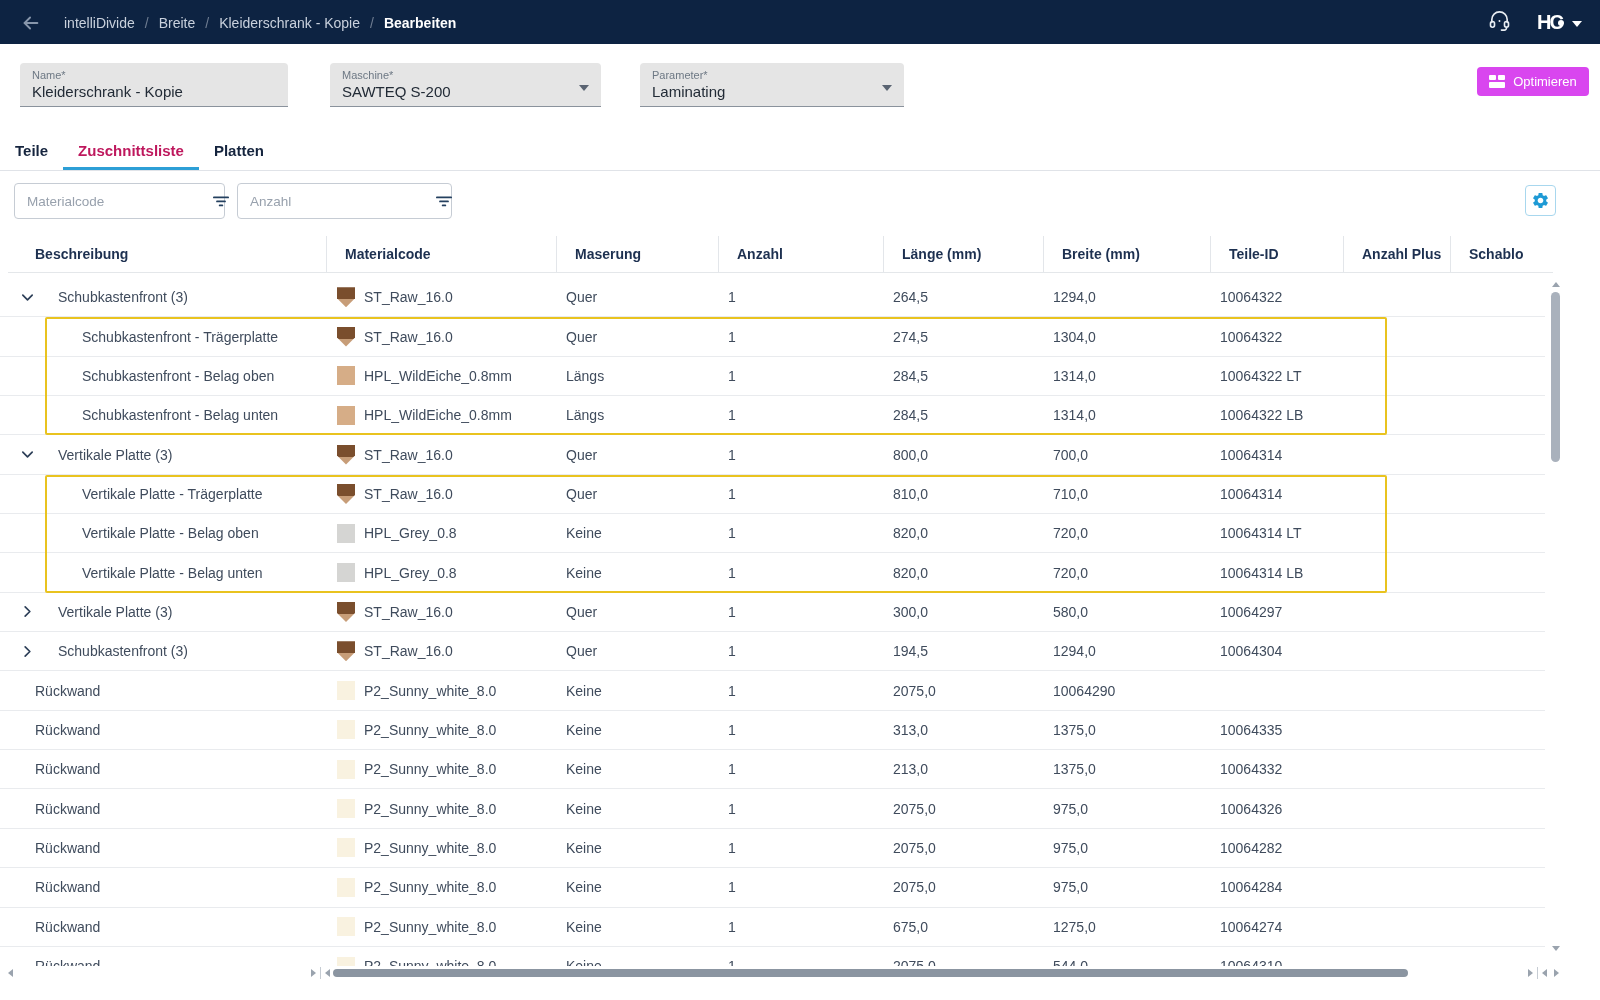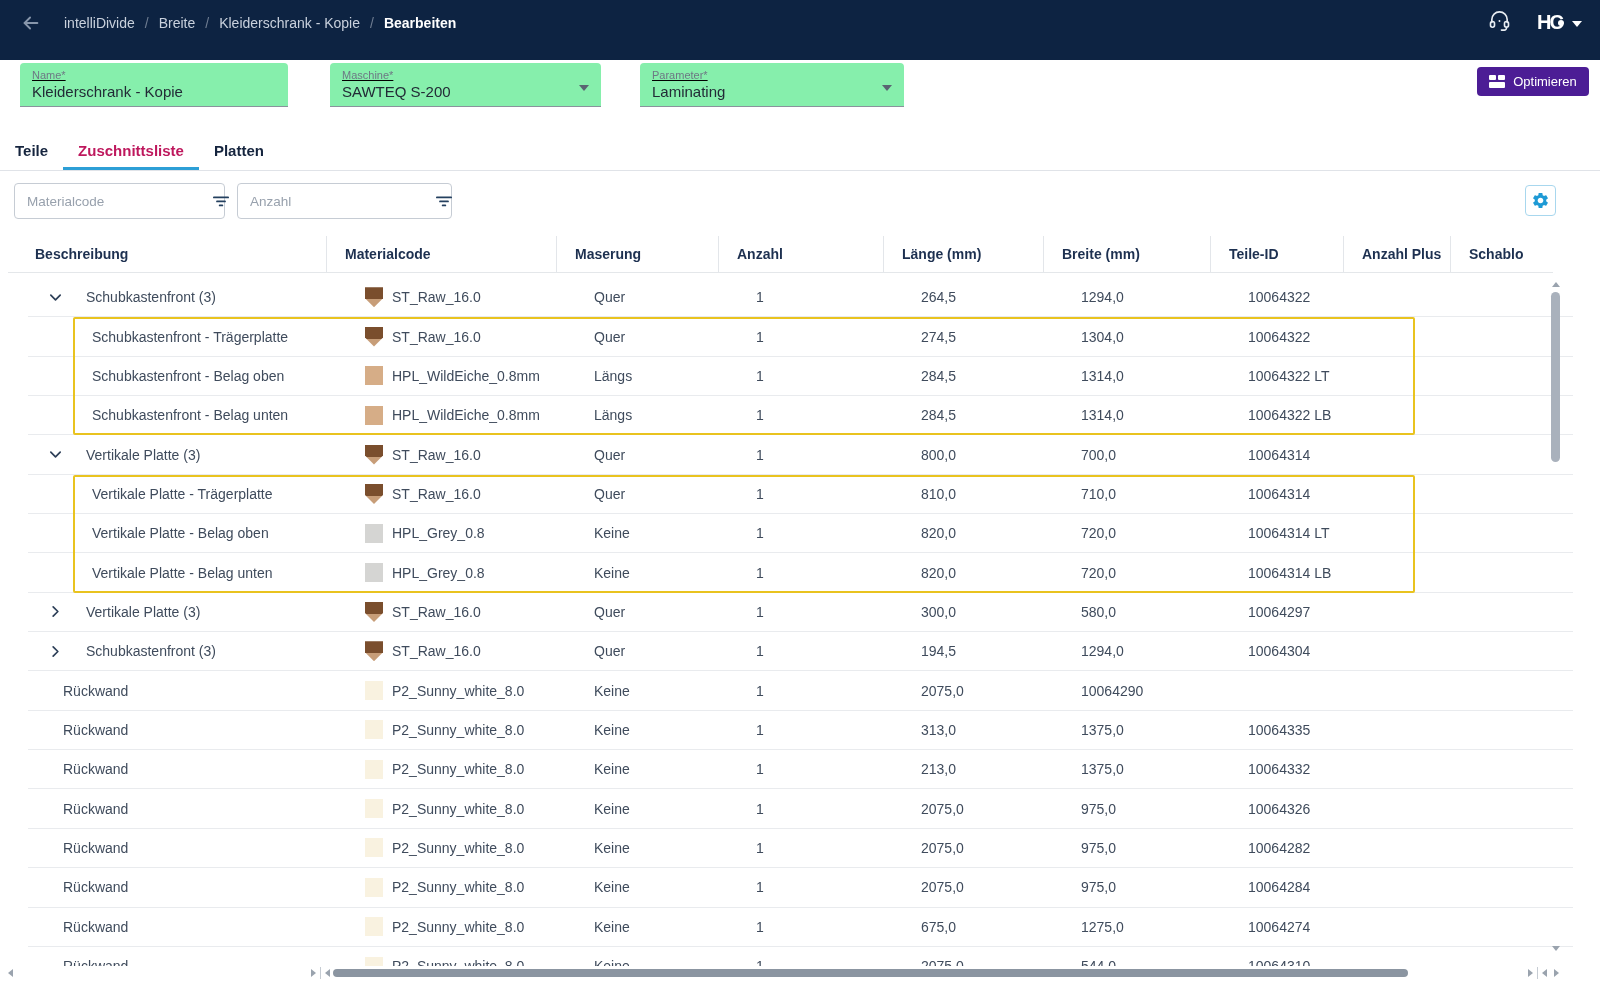--- a/index.html
+++ b/index.html
@@ -1,48 +1,48 @@
 <!DOCTYPE html>
 <html><head>
 <meta charset="utf-8">
 <style>
   * { margin:0; padding:0; box-sizing:border-box; }
   html,body { width:1600px; height:1000px; overflow:hidden; background:#fff;
     font-family:"Liberation Sans", sans-serif; }
 
   
-  .topbar { position:absolute; top:0; left:0; width:1600px; height:60px;
+  .topbar { position:absolute; top:0; left:0; width:1600px; height:44px;
     background:#0d2342; display:flex; align-items:center; }
   .back-btn { position:absolute; left:20px; top:12px; width:22px; height:22px; cursor:pointer; }
   .breadcrumb { position:absolute; left:64px; top:0; height:45px; display:flex; align-items:center;
     font-size:14px; color:#c9d1dd; }
   .bc-item { cursor:pointer; }
   .bc-sep { margin:0 10px; color:#6f7d92; }
   .bc-bold { color:#ffffff; font-weight:bold; }
   .topbar-right { position:absolute; right:0; top:0; height:45px; display:flex; align-items:center; }
   .support-icon { margin-right:26px; }
   .logo { display:flex; align-items:center; color:#fff; font-weight:800; font-size:20px;
     letter-spacing:-1px; }
   .logo-c { position:relative; margin-left:-1px; }
   .logo-dot { position:absolute; width:6px; height:6px; border-radius:50%; background:#fff;
     right:-1px; top:9px; }
   .logo-caret { width:0; height:0; border-left:5px solid transparent; border-right:5px solid transparent;
     border-top:6px solid #fff; margin:2px 18px 0 9px; }
 
   
-  .field { position:absolute; top:63px; height:44px; background:#86efac;
-    border-bottom:1px solid #8a929c; border-radius:4px 4px 0 0; padding:6px 12px 0 12px;text-decoration:underline; }
+  .field { position:absolute; top:63px; height:44px; background:#e5e5e5;
+    border-bottom:1px solid #8a929c; border-radius:4px 4px 0 0; padding:6px 12px 0 12px; }
   .field-label { font-size:11px; color:#6d7884; display:block; }
   .field input { border:none; outline:none; background:transparent; width:100%;
     font-size:15px; color:#222b36; font-family:"Liberation Sans", sans-serif; padding:2px 0 0 0; }
   .select-caret { position:absolute; right:12px; top:22px; width:0; height:0;
     border-left:5px solid transparent; border-right:5px solid transparent;
     border-top:6px solid #5a6472; }
   .optimize-btn { position:absolute; left:1477px; top:67px; width:112px; height:29px;
-    background:#4c1d95; border:none; border-radius:4px; color:#fff; font-size:13px;
+    background:#d946ef; border:none; border-radius:4px; color:#fff; font-size:13px;
     display:flex; align-items:center; justify-content:center; gap:8px; cursor:pointer;
     font-family:"Liberation Sans", sans-serif; }
 
   
   .tabs { position:absolute; top:134px; left:0; width:1600px; height:37px;
     border-bottom:1px solid #e0e3e8; display:flex; }
   .tab { padding:0 15px; display:flex; align-items:center; font-size:15px; font-weight:bold;
     color:#15243e; cursor:pointer; border-bottom:3px solid transparent; }
   .tab.active { color:#be185d; border-bottom-color:#2d9fd6; }
 
@@ -58,28 +58,28 @@
     align-items:center; justify-content:center; cursor:pointer; }
 
   
   .thead { position:absolute; top:236px; left:8px; width:1545px; height:37px;
     display:grid; grid-template-columns:318px 230px 162px 165px 160px 167px 133px 107px 103px;
     border-bottom:1px solid #e4e7ea; }
   .hcell { display:flex; align-items:center; padding-left:18px; font-size:14px; font-weight:bold;
     color:#1d3050; border-left:1px solid #e3e6ea; white-space:nowrap; overflow:hidden; cursor:pointer; }
   .hcell.first { border-left:none; padding-left:27px; }
 
-  .tbody { position:absolute; top:278px; left:0; width:1545px; height:688px; overflow:hidden;margin-left:28px; }
+  .tbody { position:absolute; top:278px; left:0; width:1545px; height:688px; overflow:hidden; }
   .trow { display:grid; grid-template-columns:318px 230px 162px 165px 160px 167px 133px 107px 103px;
     height:39.35px; border-bottom:1px solid #e9ebee; }
   .cell { display:flex; align-items:center; padding-left:18px; font-size:14px; color:#3f4b5c;
     white-space:nowrap; overflow:hidden; }
   .c-desc.pl { padding-left:35px; }
   .c-desc.g  { padding-left:20px; }
-  .c-desc.ch { padding-left:64px; }
+  .c-desc.ch { padding-left:82px; }
   .chev { display:flex; margin-right:23px; cursor:pointer; }
   .c-mat { padding-left:19px; gap:9px; }
   .swatch { width:18px; height:20px; flex:0 0 18px; }
   .sw-st_raw { clip-path:polygon(0 0,100% 0,100% 55%,50% 100%,0 55%);
     background:linear-gradient(180deg,#7a4e2d 0 58%,#c79d78 58% 100%); }
   .sw-hpl_wildeiche { background:#d6ad87; height:19px; }
   .sw-hpl_grey { background:#d5d5d3; height:19px; }
   .sw-p2_sunny { background:#f9f2e0; height:19px; }
 
   .hl-box { position:absolute; left:45px; width:1342px; border:2.5px solid #e9c31f;

